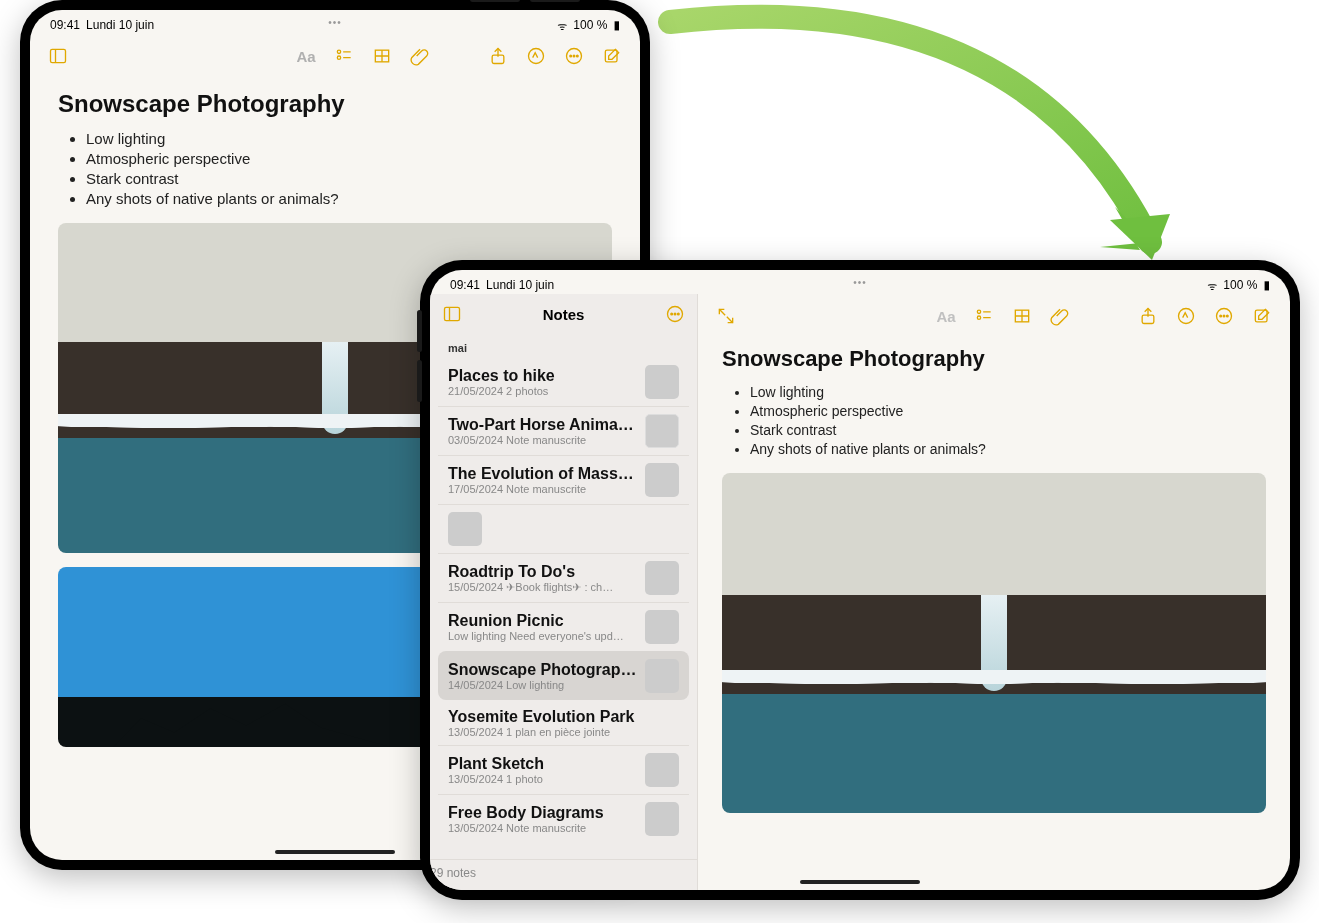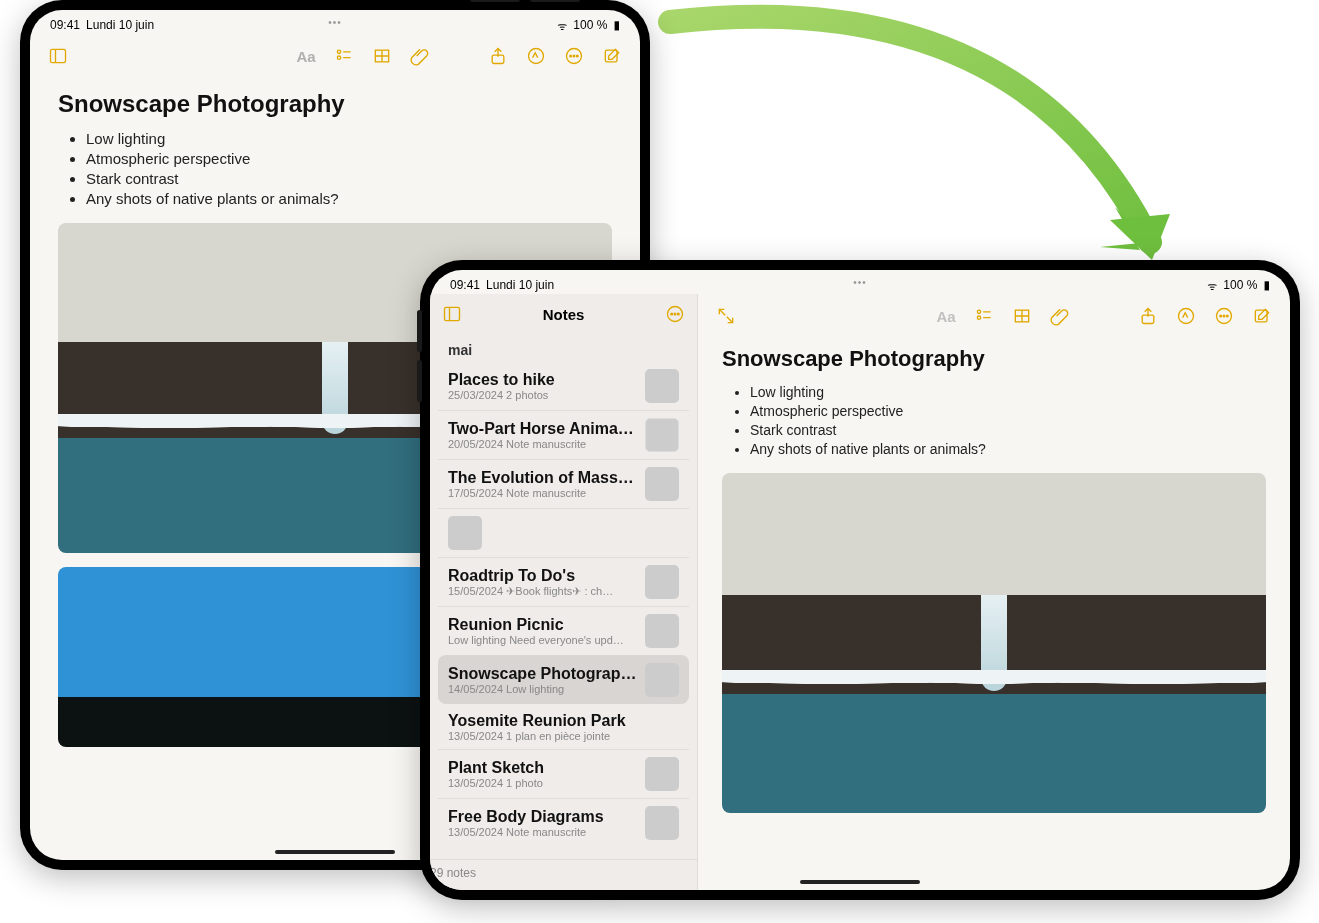--- a/index.html
+++ b/index.html
@@ -108,21 +108,21 @@
   
   .split { display:flex; height:calc(100% - 24px); }
   .sidebar {
     width:268px; background:#efecea; border-right:1px solid #e0dcd8;
     display:flex; flex-direction:column;
   }
   .sidebar-header {
     display:flex; align-items:center; padding:6px 8px; position:relative;justify-content:center;
   }
   .sidebar-title { flex:1; text-align:center; font-size:15px; font-weight:600;}
-  .section-label { font-size:14px; font-weight:600; color:#333; padding:8px 18px 4px; }
+  .section-label { font-size:11px; font-weight:600; color:#333; padding:8px 18px 4px; }
   .notes-list { flex:1; overflow:hidden; padding:0 8px;}
   .note-row {
     padding:7px 10px; border-top:1px solid #e0dcd8; display:flex; gap:8px; align-items:center;
     cursor:pointer;
   }
   .note-row:first-child { border-top:none; }
   .note-row .txt { flex:1; min-width:0; }
   .note-row .t { font-size:16px; font-weight:600; color:#111; white-space:nowrap; overflow:hidden; text-overflow:ellipsis;}
   .note-row .sub { font-size:11px; color:#888; white-space:nowrap; overflow:hidden; text-overflow:ellipsis;}
   .note-row .thumb { width:34px; height:34px; border-radius:5px; background:#ccc; flex-shrink:0;}
@@ -300,28 +300,28 @@
                 <circle cx="12" cy="12" r="1" fill="#e0a800"></circle>
                 <circle cx="16" cy="12" r="1" fill="#e0a800"></circle>
               </svg>
           </div>
         </div>
         <div class="section-label">mai</div>
         <div class="notes-list" id="notes-list">
             <div class="note-row">
               <div class="txt">
                 <div class="t">Places to hike</div>
-                <div class="sub">25/03/2024  2 photos</div>
+                <div class="sub">21/05/2024  2 photos</div>
               </div>
               <div class="thumb th-green"></div>
             </div>
             <div class="note-row">
               <div class="txt">
                 <div class="t">Two-Part Horse Animation</div>
-                <div class="sub">20/05/2024  Note manuscrite</div>
+                <div class="sub">03/05/2024  Note manuscrite</div>
               </div>
               <div class="thumb th-white"></div>
             </div>
             <div class="note-row">
               <div class="txt">
                 <div class="t">The Evolution of Massive Star…</div>
                 <div class="sub">17/05/2024  Note manuscrite</div>
               </div>
               <div class="thumb th-blue"></div>
             </div>
@@ -344,21 +344,21 @@
             </div>
             <div class="note-row selected">
               <div class="txt">
                 <div class="t">Snowscape Photography</div>
                 <div class="sub">14/05/2024  Low lighting</div>
               </div>
               <div class="thumb th-snow"></div>
             </div>
             <div class="note-row">
               <div class="txt">
-                <div class="t">Yosemite Reunion Park</div>
+                <div class="t">Yosemite Evolution Park</div>
                 <div class="sub">13/05/2024  1 plan en pièce jointe</div>
               </div>
             </div>
             <div class="note-row">
               <div class="txt">
                 <div class="t">Plant Sketch</div>
                 <div class="sub">13/05/2024  1 photo</div>
               </div>
               <div class="thumb th-plant"></div>
             </div>

